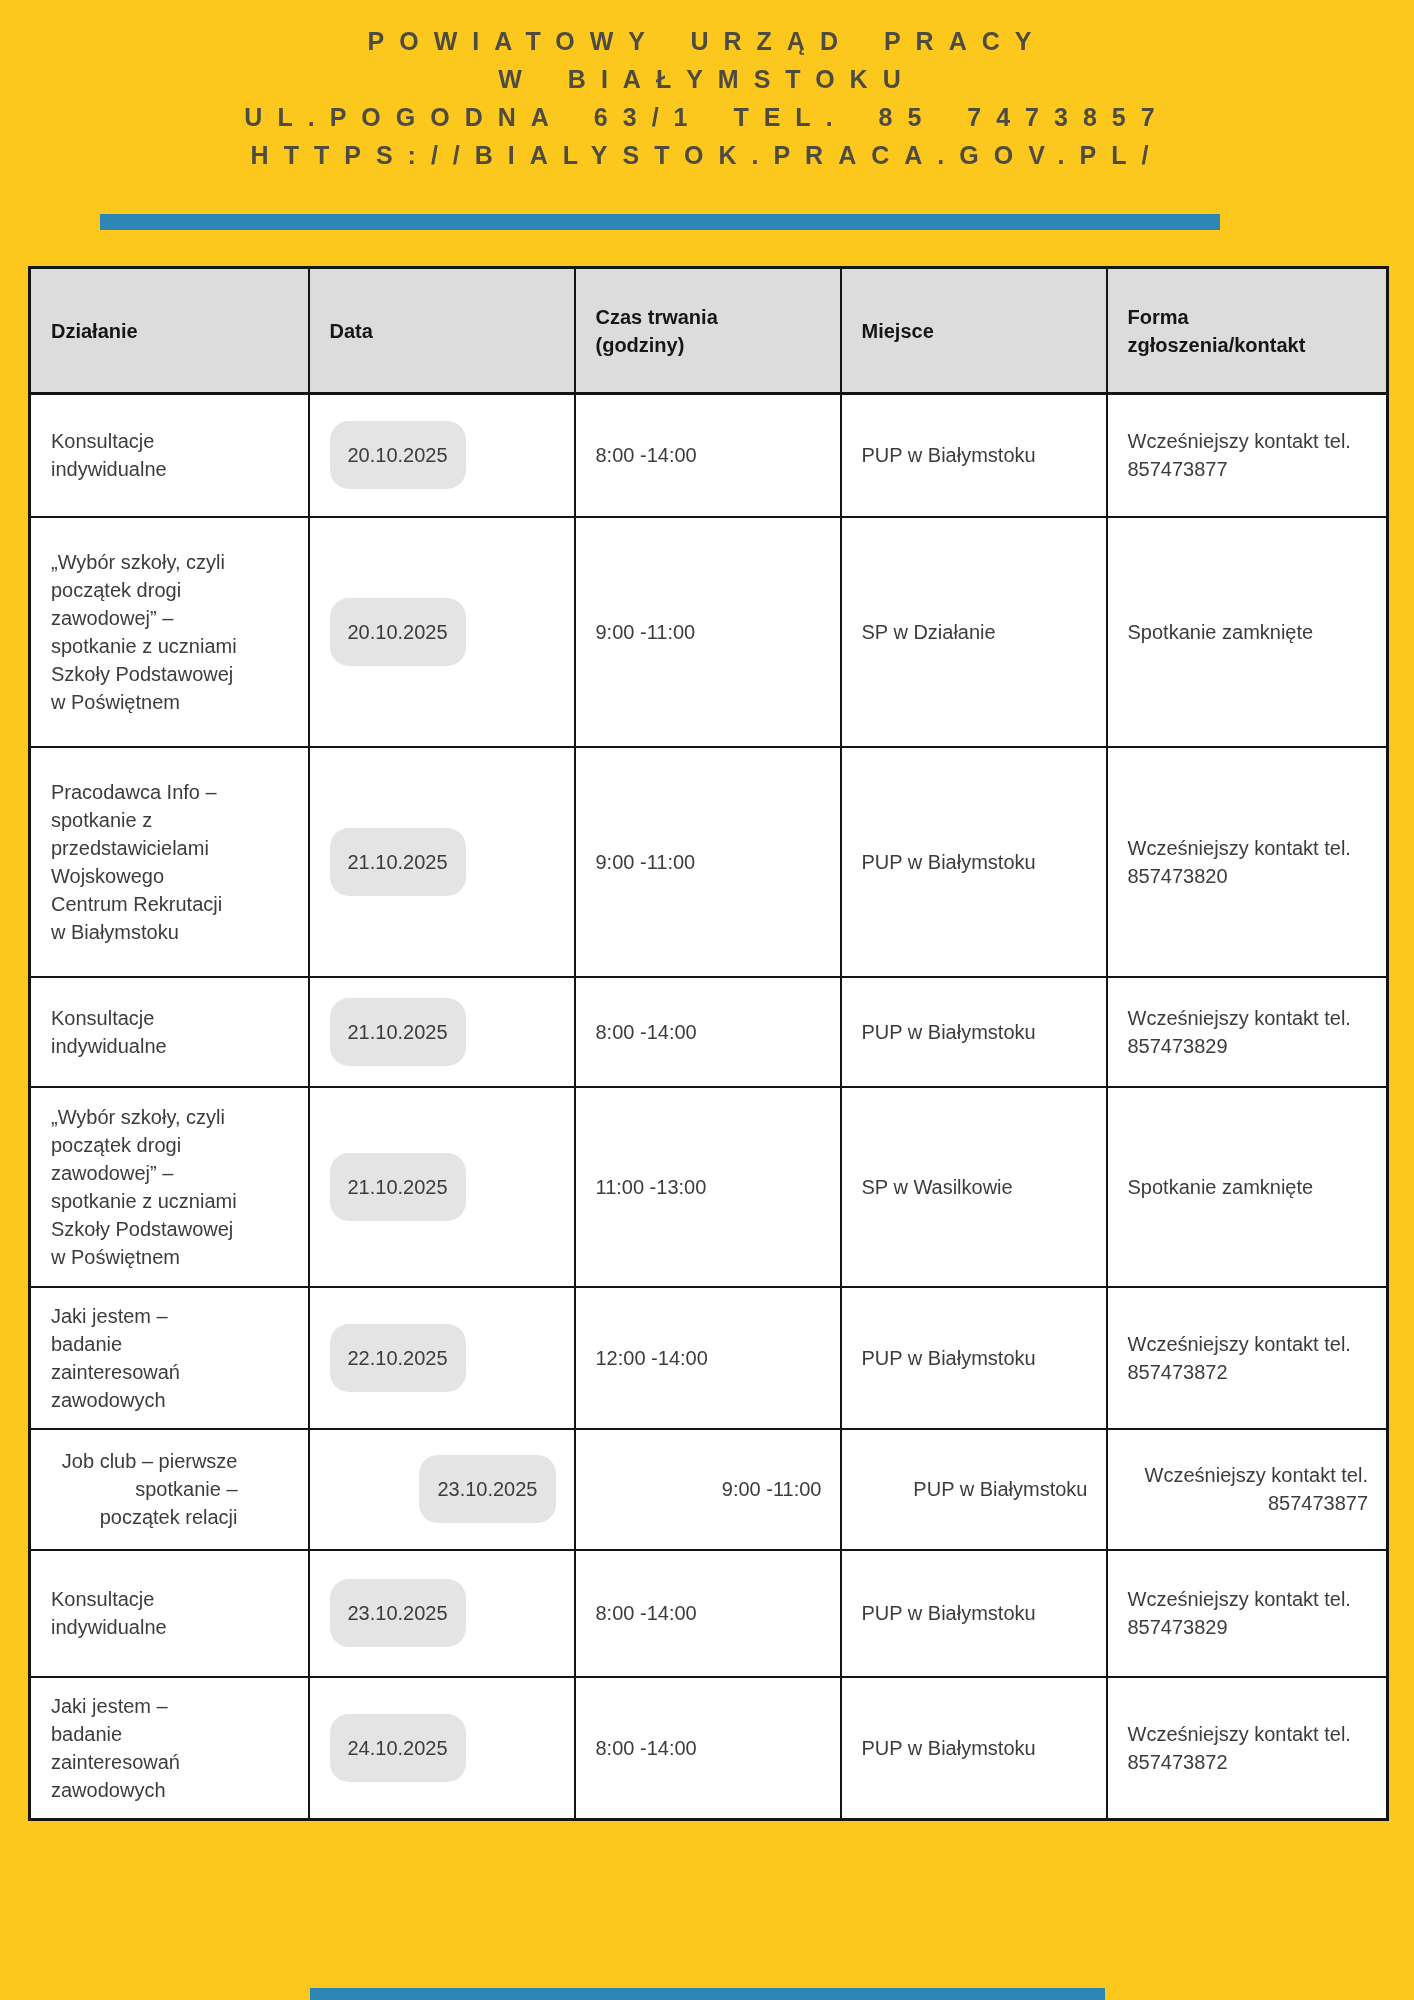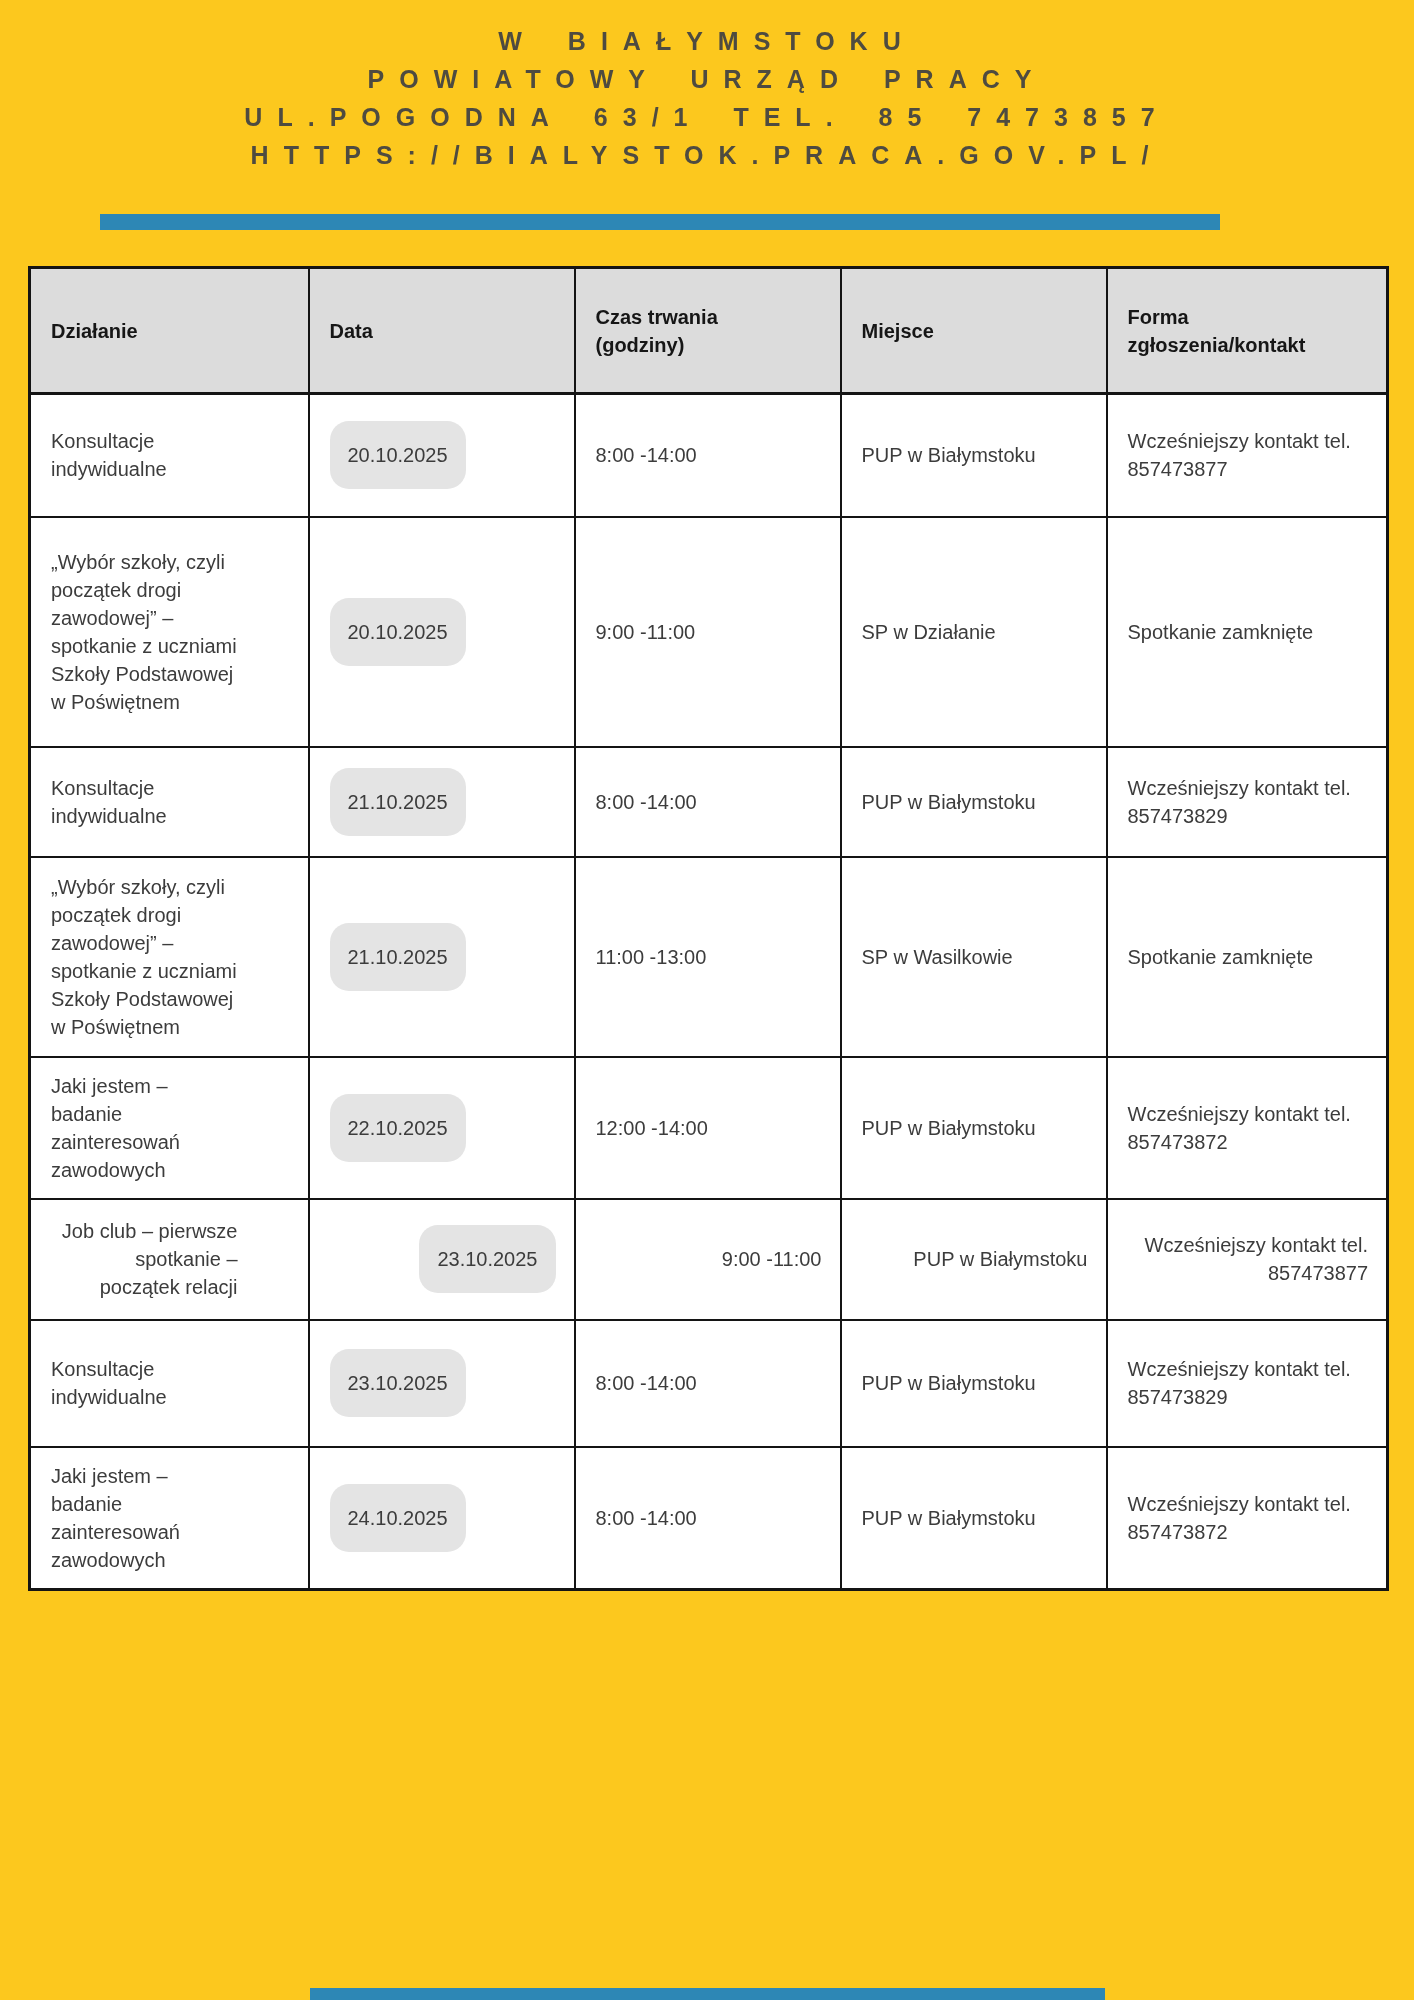--- a/index.html
+++ b/index.html
@@ -65,22 +65,22 @@
     background:var(--pill-bg);
     border-radius:19px;
     padding:20px 18px;
     white-space:nowrap;
   }
 </style>
 </head>
 <body>
 
 <header class="letterhead">
+  <div>POWIATOWY URZĄD PRACY</div>
   <div>W BIAŁYMSTOKU</div>
-  <div>POWIATOWY URZĄD PRACY</div>
   <div>UL.POGODNA 63/1 TEL. 85 7473857</div>
   <div>HTTPS://BIALYSTOK.PRACA.GOV.PL/</div>
 </header>
 
 <div class="accent-bar top"></div>
 
 <table class="events">
   <colgroup>
     <col style="width:279px">
     <col style="width:266px">
@@ -106,20 +106,27 @@
         <td>8:00 -14:00</td>
         <td>PUP w Białymstoku</td>
         <td>Wcześniejszy kontakt tel. 857473877</td>
       </tr>
       <tr style="height: 230px;">
         <td class="col-action">„Wybór szkoły, czyli początek drogi zawodowej” – spotkanie z uczniami Szkoły Podstawowej w Poświętnem</td>
         <td><span class="date-pill">20.10.2025</span></td>
         <td>9:00 -11:00</td>
         <td>SP w Działanie</td>
         <td>Spotkanie zamknięte</td>
+      </tr>
+      <tr style="height: 230px;">
+        <td class="col-action">Pracodawca Info – spotkanie z przedstawicielami Wojskowego Centrum Rekrutacji w Białymstoku</td>
+        <td><span class="date-pill">21.10.2025</span></td>
+        <td>9:00 -11:00</td>
+        <td>PUP w Białymstoku</td>
+        <td>Wcześniejszy kontakt tel. 857473820</td>
       </tr>
       <tr style="height: 110px;">
         <td class="col-action">Konsultacje indywidualne</td>
         <td><span class="date-pill">21.10.2025</span></td>
         <td>8:00 -14:00</td>
         <td>PUP w Białymstoku</td>
         <td>Wcześniejszy kontakt tel. 857473829</td>
       </tr>
       <tr style="height: 200px;">
         <td class="col-action">„Wybór szkoły, czyli początek drogi zawodowej” – spotkanie z uczniami Szkoły Podstawowej w Poświętnem</td>

